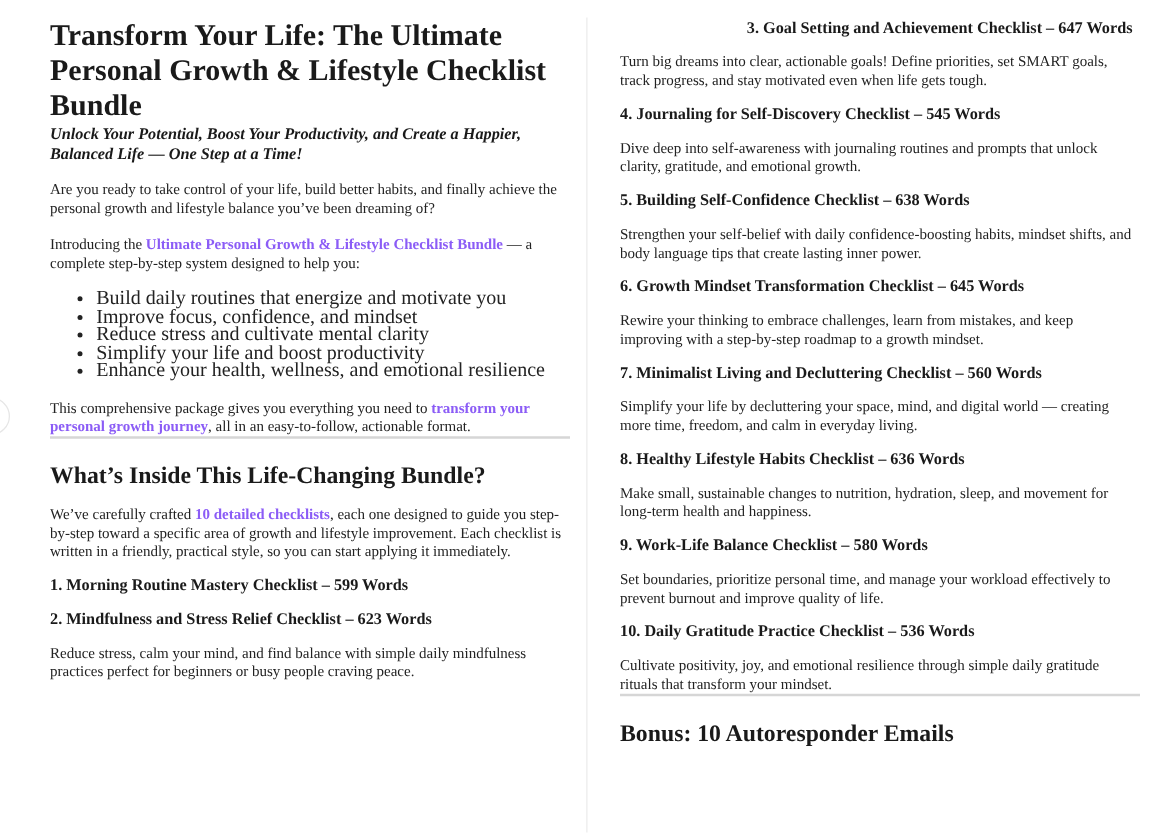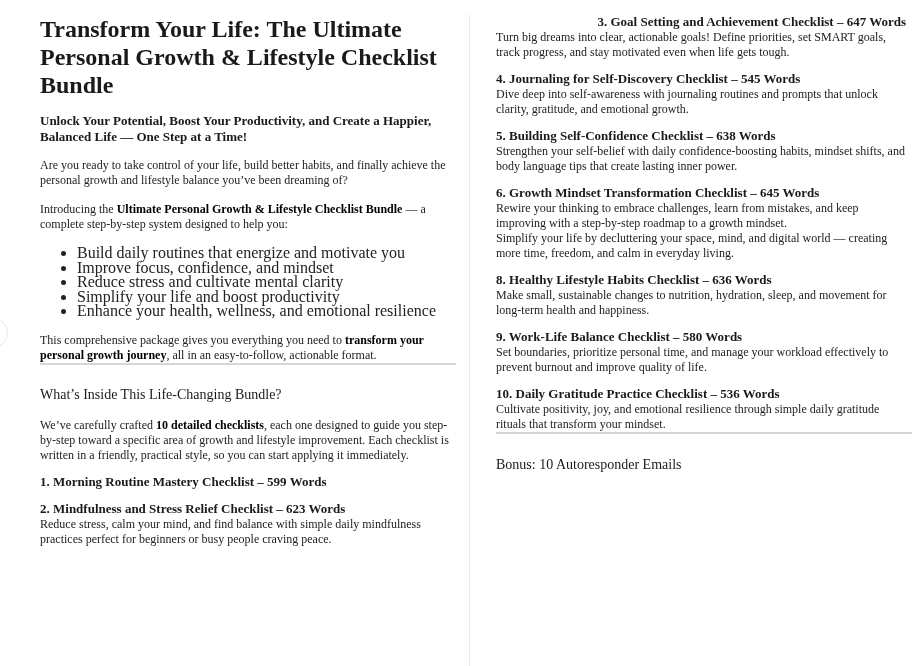--- a/index.html
+++ b/index.html
@@ -17,50 +17,50 @@
   }
   .edge-circle {
     position: absolute; left: -22px; top: 318px; width: 28px; height: 28px;
     border: 1px solid #e6e6e6; border-radius: 50%;
   }
   h1 {
     font-size: 24px; line-height: 28px; font-weight: bold; margin: 15px 0 0 0;
     color: #1a1a1a;
   }
   .subtitle {
-    font-size: 13px; line-height: 16px; font-weight: bold; margin: 14px 0 0 0;
+    font-size: 13px; line-height: 16px; font-weight: bold; margin: 0 0 0 0; font-style: italic;
   }
   p {
     font-size: 12px; line-height: 15px; margin: 0; color: #222;
   }
   .p-intro { margin-top: 13px; }
   .p-introducing { margin-top: 14px; }
   ul {
     margin: 14px 0 0 0; padding-left: 37px; font-size: 16px; line-height: 14.5px;
     color: #222;
   }
   ul li { padding-left: 0px; }
   .p-package { margin-top: 14px; }
   hr.sep {
     border: 0; border-top: 2px solid #d6d6d6; margin: 0; height: 0;
   }
   .left-sep { margin-top: 23px; }
   h2 {
-    font-size: 14px; line-height: 22px; font-weight: normal; margin: 19px 0 0 0;
+    font-size: 19px; line-height: 22px; font-weight: bold; margin: 19px 0 0 0;
   }
   .p-crafted { margin-top: 12px; }
   h3 {
     font-size: 13px; line-height: 16px; font-weight: bold; margin: 0;
   }
   .checklist h3 { margin-top: 11px; }
-  .checklist p { }
+  .checklist p { margin-top: 12px; }
   .col-right .checklist:first-child h3 { margin-top: 14px; text-align: right; }
   .right-sep { margin-top: 20px; width: 416px; }
   .bonus-title { margin-top: 20px; }
-  b, strong { font-weight: bold; color: #000000; text-align: center; }
+  b, strong { font-weight: bold; color: #8b5cf6; text-align: center; }
 </style>
 </head>
 <body>
 
 <div class="edge-circle"></div>
 <div class="col-divider"></div>
 
 <div class="col col-left">
   <h1>Transform Your Life: The Ultimate Personal Growth &amp; Lifestyle Checklist Bundle</h1>
   <div class="subtitle">Unlock Your Potential, Boost Your Productivity, and Create a Happier, Balanced Life — One Step at a Time!</div>
@@ -98,20 +98,21 @@
   </div>
   <div class="checklist">
     <h3>5. Building Self-Confidence Checklist – 638 Words</h3>
     <p>Strengthen your self-belief with daily confidence-boosting habits, mindset shifts, and body language tips that create lasting inner power.</p>
   </div>
   <div class="checklist">
     <h3>6. Growth Mindset Transformation Checklist – 645 Words</h3>
     <p>Rewire your thinking to embrace challenges, learn from mistakes, and keep improving with a step-by-step roadmap to a growth mindset.</p>
   </div>
   <div class="checklist">
+    <h3>7. Minimalist Living and Decluttering Checklist – 560 Words</h3>
     <p>Simplify your life by decluttering your space, mind, and digital world — creating more time, freedom, and calm in everyday living.</p>
   </div>
   <div class="checklist">
     <h3>8. Healthy Lifestyle Habits Checklist – 636 Words</h3>
     <p>Make small, sustainable changes to nutrition, hydration, sleep, and movement for long-term health and happiness.</p>
   </div>
   <div class="checklist">
     <h3>9. Work-Life Balance Checklist – 580 Words</h3>
     <p>Set boundaries, prioritize personal time, and manage your workload effectively to prevent burnout and improve quality of life.</p>
   </div>

